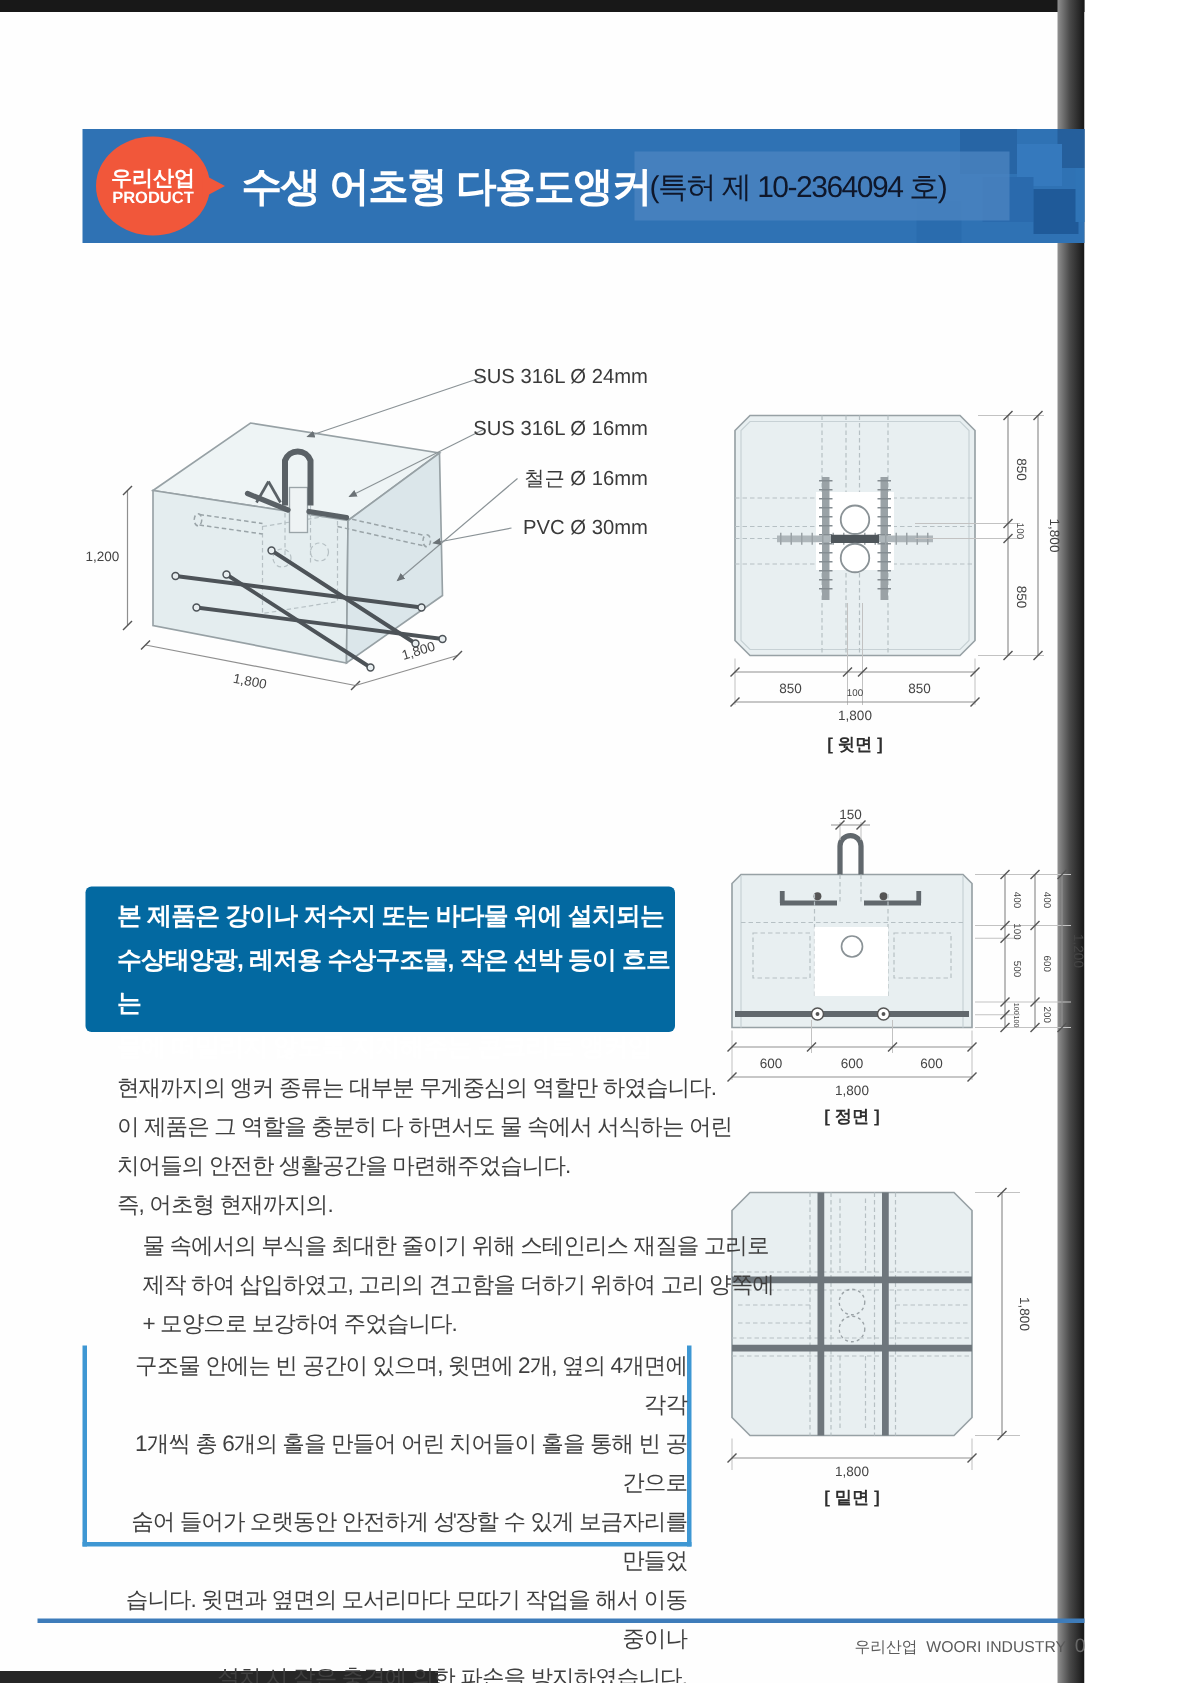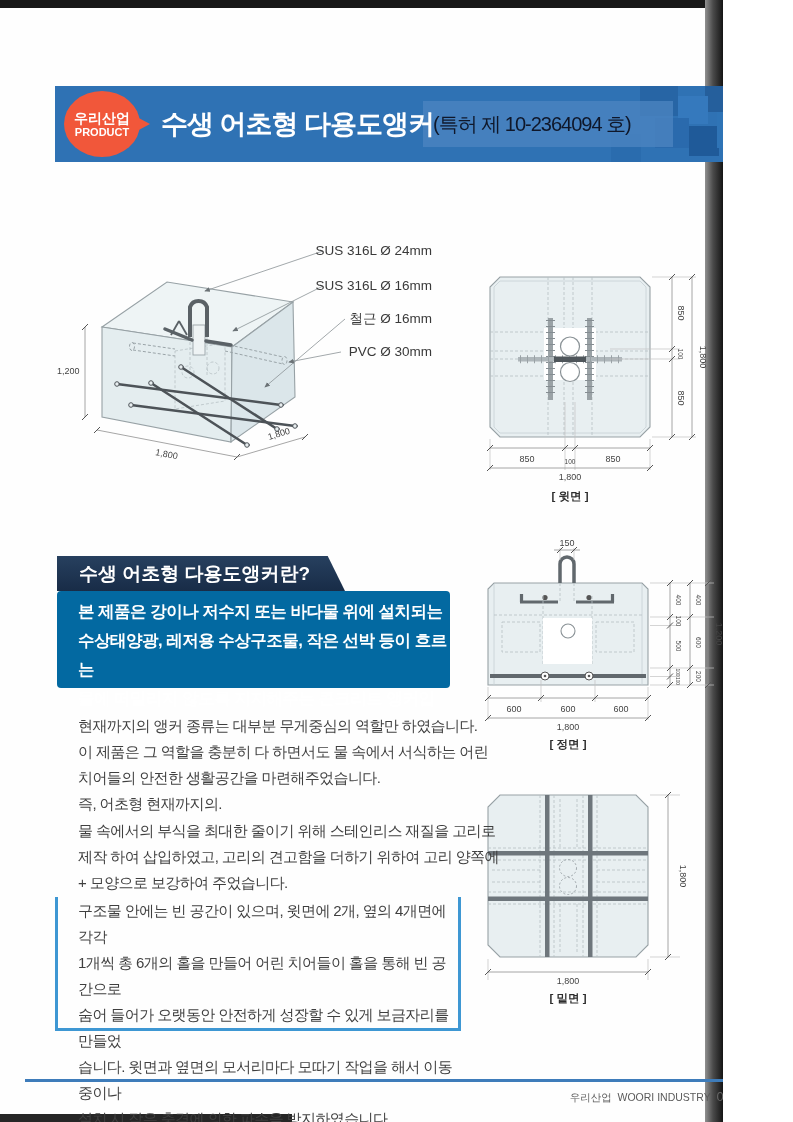--- a/index.html
+++ b/index.html
@@ -29,21 +29,21 @@
             background:linear-gradient(#27405f,#182c47);
             clip-path:polygon(0 0,94% 0,100% 100%,0 100%);
             color:#fff;font-size:19px;font-weight:bold;line-height:35px;padding-left:22px;box-sizing:border-box;}
   .intro-box{position:absolute;left:57px;top:591px;width:393px;height:97px;background:#0369a1;border-radius:4px;
              color:#fff;font-weight:bold;font-size:16.5px;line-height:29px;padding:6px 0 0 21px;box-sizing:border-box;
              letter-spacing:-0.5px;}
   .para{position:absolute;left:78px;color:#3f3f3f;font-size:15px;line-height:26px;letter-spacing:-0.6px;}
   .note-box{position:absolute;left:55px;top:897px;width:406px;height:134px;
             border-left:3px solid #3e97d3;border-right:3px solid #3e97d3;border-bottom:3px solid #3e97d3;
             color:#3f3f3f;font-size:15px;line-height:26px;letter-spacing:-0.6px;
-            padding:1px 0 0 20px;box-sizing:border-box;}
+            padding:1px 0 0 20px;box-sizing:border-box;text-align:right;}
   .note-mark{position:absolute;left:302px;top:1006px;color:#444;font-size:13px;}
   
   .footer-line{position:absolute;left:25px;top:1079px;width:706px;height:3px;background:#3e7cba;}
   .footer-text{position:absolute;top:1089px;left:400px;width:331px;text-align:right;color:#5a5a5a;font-size:10.5px;}
   .footer-text .pg{font-size:13px;color:#666;}
   
   svg{position:absolute;overflow:visible;}
   .dimtxt{font-size:9px;fill:#444;}
   .dimtxt-s{font-size:6.5px;fill:#444;}
   .dimtxt-xs{font-size:4.8px;fill:#444;}
@@ -351,35 +351,34 @@
       <line class="ext" x1="18" y1="179" x2="18" y2="200"></line>
       <line class="ext" x1="178" y1="179" x2="178" y2="200"></line>
       <line class="chain" x1="18" y1="192" x2="178" y2="192"></line>
       <line class="tick" x1="15" y1="195" x2="21" y2="189"></line>
       <line class="tick" x1="175" y1="195" x2="181" y2="189"></line>
       <text class="dimtxt" x="98" y="204" text-anchor="middle">1,800</text>
     </g>
     <text class="cap" x="98" y="222" text-anchor="middle">[ 밑면 ]</text>
   </svg>
 
-  <div class="sec-head">수생 어초형 다용도앵커란?</div>
   <div class="intro-box">
     <div>본 제품은 강이나 저수지 또는 바다물 위에 설치되는</div>
     <div>수상태양광, 레저용 수상구조물, 작은 선박 등이 흐르는</div>
     <div>물에 떠밀리지 않도록 지지해주는 콘크리트 앵커입니다.</div>
   </div>
 
   <div class="para" style="top:713px;">
     <div>현재까지의 앵커 종류는 대부분 무게중심의 역할만 하였습니다.</div>
     <div>이 제품은 그 역할을 충분히 다 하면서도 물 속에서 서식하는 어린</div>
     <div>치어들의 안전한 생활공간을 마련해주었습니다.</div>
     <div>즉, 어초형 현재까지의.</div>
   </div>
 
-  <div class="para" style="top:818px;">
+  <div class="para" style="top:818px;margin-left:17px;">
     <div>물 속에서의 부식을 최대한 줄이기 위해 스테인리스 재질을 고리로</div>
     <div>제작 하여 삽입하였고, 고리의 견고함을 더하기 위하여 고리 양쪽에</div>
     <div>+ 모양으로 보강하여 주었습니다.</div>
   </div>
 
   <div class="note-box">
     <div>구조물 안에는 빈 공간이 있으며, 윗면에 2개, 옆의 4개면에 각각</div>
     <div>1개씩 총 6개의 홀을 만들어 어린 치어들이 홀을 통해 빈 공간으로</div>
     <div>숨어 들어가 오랫동안 안전하게 성장할 수 있게 보금자리를 만들었</div>
     <div>습니다. 윗면과 옆면의 모서리마다 모따기 작업을 해서 이동 중이나</div>

